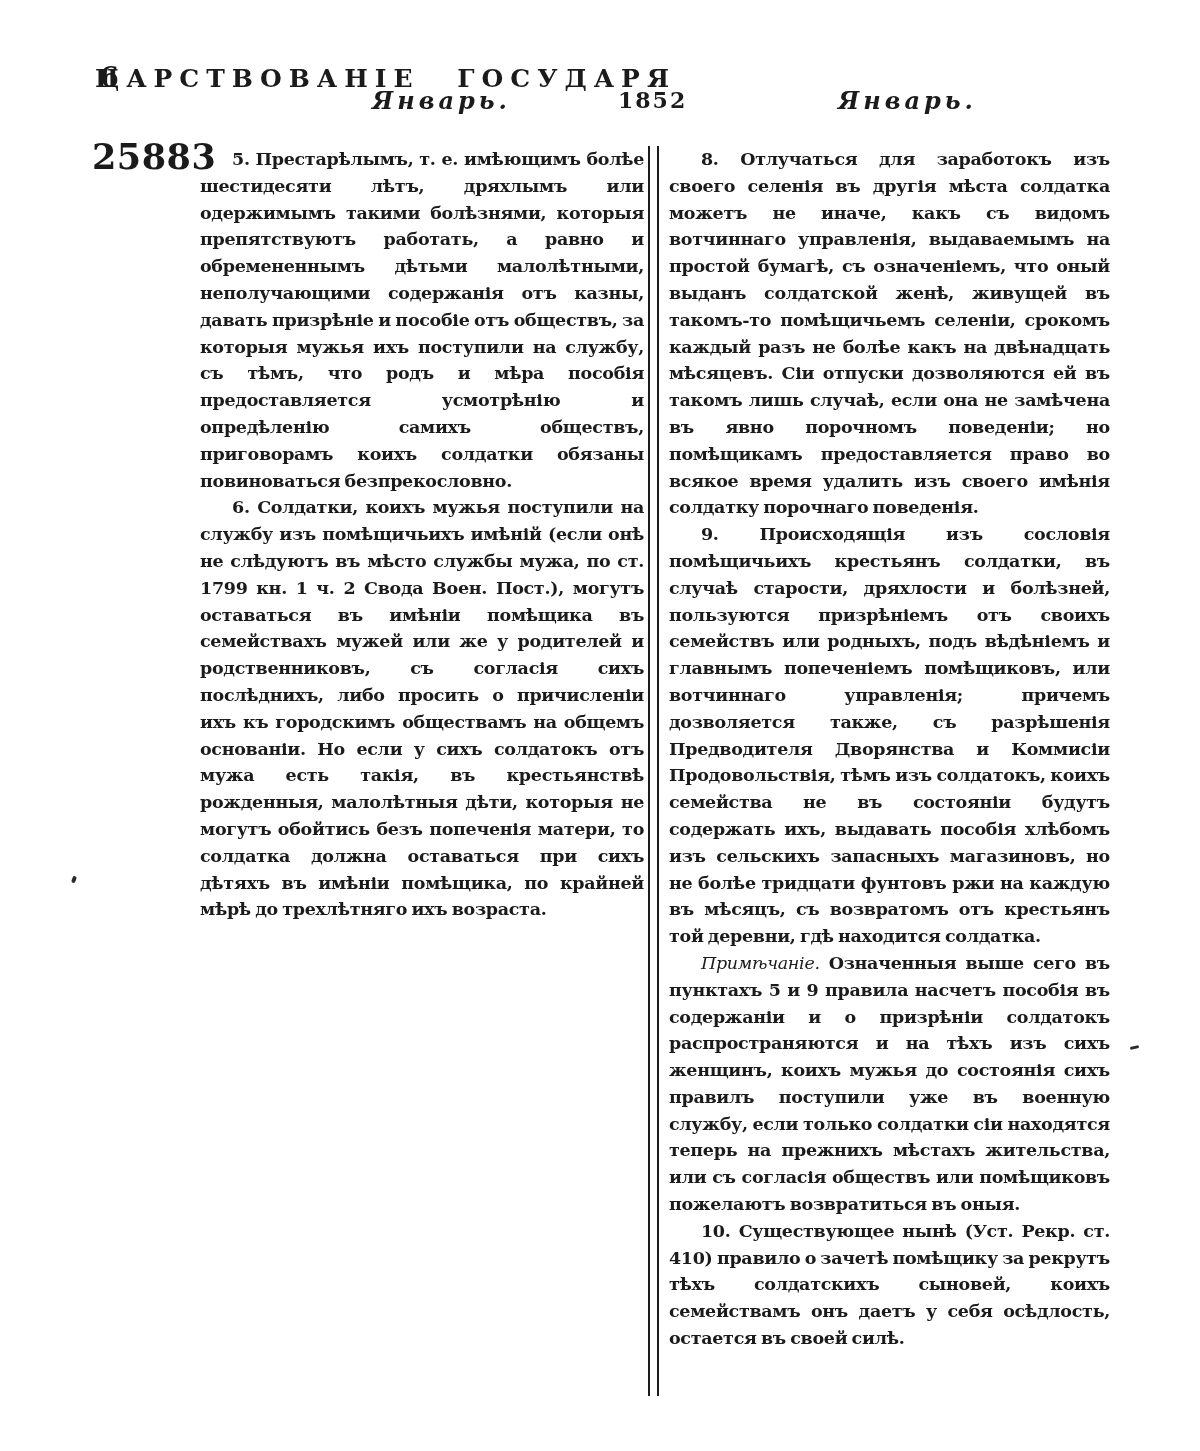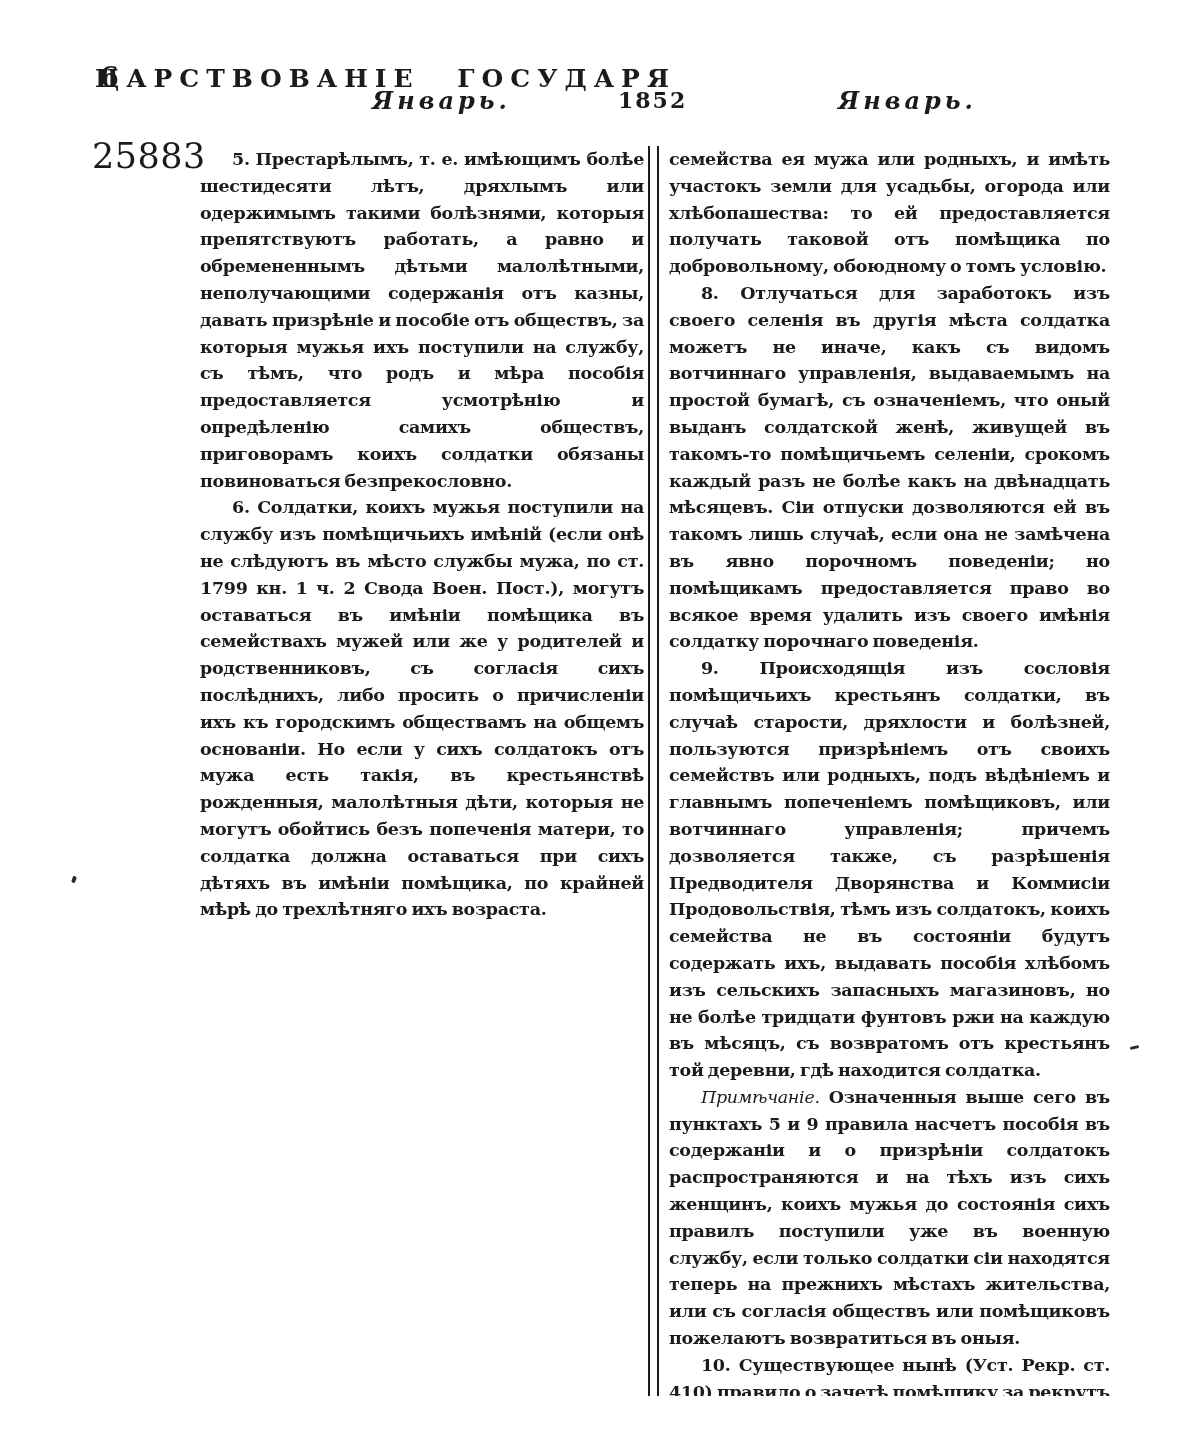--- a/index.html
+++ b/index.html
@@ -29,21 +29,21 @@
     font-size:24px;letter-spacing:4px;
   }
   .month.left{left:372px;}
   .month.right{left:838px;}
   .year{
     position:absolute;left:618px;top:1px;
     font-size:22px;font-weight:bold;letter-spacing:2px;
   }
   .act-number{
     position:absolute;left:92px;top:136px;
-    font-size:35px;font-weight:normal;letter-spacing:0.5px;text-align:right;
+    font-size:35px;font-weight:bold;letter-spacing:0.5px;text-align:right;
   }
   .columns{
     position:absolute;left:200px;top:146px;
     width:910px;height:1250px;
     display:flex;align-items:stretch;
     overflow:hidden;
   }
   .col{
     font-size:17.5px;font-weight:bold;
     line-height:26.8px;
@@ -82,21 +82,20 @@
 
   <div class="act-number">25883</div>
 
   <div class="columns">
     <div class="col col-left">
         <p class="para indent">5. Престарѣлымъ, т. е. имѣющимъ болѣе шестидесяти лѣтъ, дряхлымъ или одержимымъ такими болѣзнями, которыя препятствуютъ работать, а равно и обремененнымъ дѣтьми малолѣтными, неполучающими содержанія отъ казны, давать призрѣніе и пособіе отъ обществъ, за которыя мужья ихъ поступили на службу, съ тѣмъ, что родъ и мѣра пособія предоставляется усмотрѣнію и опредѣленію самихъ обществъ, приговорамъ коихъ солдатки обязаны повиноваться безпрекословно.</p>
         <p class="para indent">6. Солдатки, коихъ мужья поступили на службу изъ помѣщичьихъ имѣній (если онѣ не слѣдуютъ въ мѣсто службы мужа, по ст. 1799 кн. 1 ч. 2 Свода Воен. Пост.), могутъ оставаться въ имѣніи помѣщика въ семействахъ мужей или же у родителей и родственниковъ, съ согласія сихъ послѣднихъ, либо просить о причисленіи ихъ къ городскимъ обществамъ на общемъ основаніи. Но если у сихъ солдатокъ отъ мужа есть такія, въ крестьянствѣ рожденныя, малолѣтныя дѣти, которыя не могутъ обойтись безъ попеченія матери, то солдатка должна оставаться при сихъ дѣтяхъ въ имѣніи помѣщика, по крайней мѣрѣ до трехлѣтняго ихъ возраста.</p>
       </div>
     <div class="divider"></div>
     <div class="col col-right">
-        <p class="para">семейства ея мужа или родныхъ, и имѣть участокъ земли для усадьбы, огорода или хлѣбопашества: то ей предоставляется получать таковой отъ помѣщика по добровольному, обоюдному о томъ условію.</p>
         <p class="para indent">8. Отлучаться для заработокъ изъ своего селенія въ другія мѣста солдатка можетъ не иначе, какъ съ видомъ вотчиннаго управленія, выдаваемымъ на простой бумагѣ, съ означеніемъ, что оный выданъ солдатской женѣ, живущей въ такомъ-то помѣщичьемъ селеніи, срокомъ каждый разъ не болѣе какъ на двѣнадцать мѣсяцевъ. Сіи отпуски дозволяются ей въ такомъ лишь случаѣ, если она не замѣчена въ явно порочномъ поведеніи; но помѣщикамъ предоставляется право во всякое время удалить изъ своего имѣнія солдатку порочнаго поведенія.</p>
         <p class="para indent">9. Происходящія изъ сословія помѣщичьихъ крестьянъ солдатки, въ случаѣ старости, дряхлости и болѣзней, пользуются призрѣніемъ отъ своихъ семействъ или родныхъ, подъ вѣдѣніемъ и главнымъ попеченіемъ помѣщиковъ, или вотчиннаго управленія; причемъ дозволяется также, съ разрѣшенія Предводителя Дворянства и Коммисіи Продовольствія, тѣмъ изъ солдатокъ, коихъ семейства не въ состояніи будутъ содержать ихъ, выдавать пособія хлѣбомъ изъ сельскихъ запасныхъ магазиновъ, но не болѣе тридцати фунтовъ ржи на каждую въ мѣсяцъ, съ возвратомъ отъ крестьянъ той деревни, гдѣ находится солдатка.</p>
         <p class="para indent"><i>Примѣчаніе.</i><span> Означенныя выше сего въ пунктахъ 5 и 9 правила насчетъ пособія въ содержаніи и о призрѣніи солдатокъ распространяются и на тѣхъ изъ сихъ женщинъ, коихъ мужья до состоянія сихъ правилъ поступили уже въ военную службу, если только солдатки сіи находятся теперь на прежнихъ мѣстахъ жительства, или съ согласія обществъ или помѣщиковъ пожелаютъ возвратиться въ оныя.</span></p>
         <p class="para indent">10. Существующее нынѣ (Уст. Рекр. ст. 410) правило о зачетѣ помѣщику за рекрутъ тѣхъ солдатскихъ сыновей, коихъ семействамъ онъ даетъ у себя осѣдлость, остается въ своей силѣ.</p>
       </div>
   </div>
 
   <div class="speck a"></div>
   <div class="speck b"></div>
 

